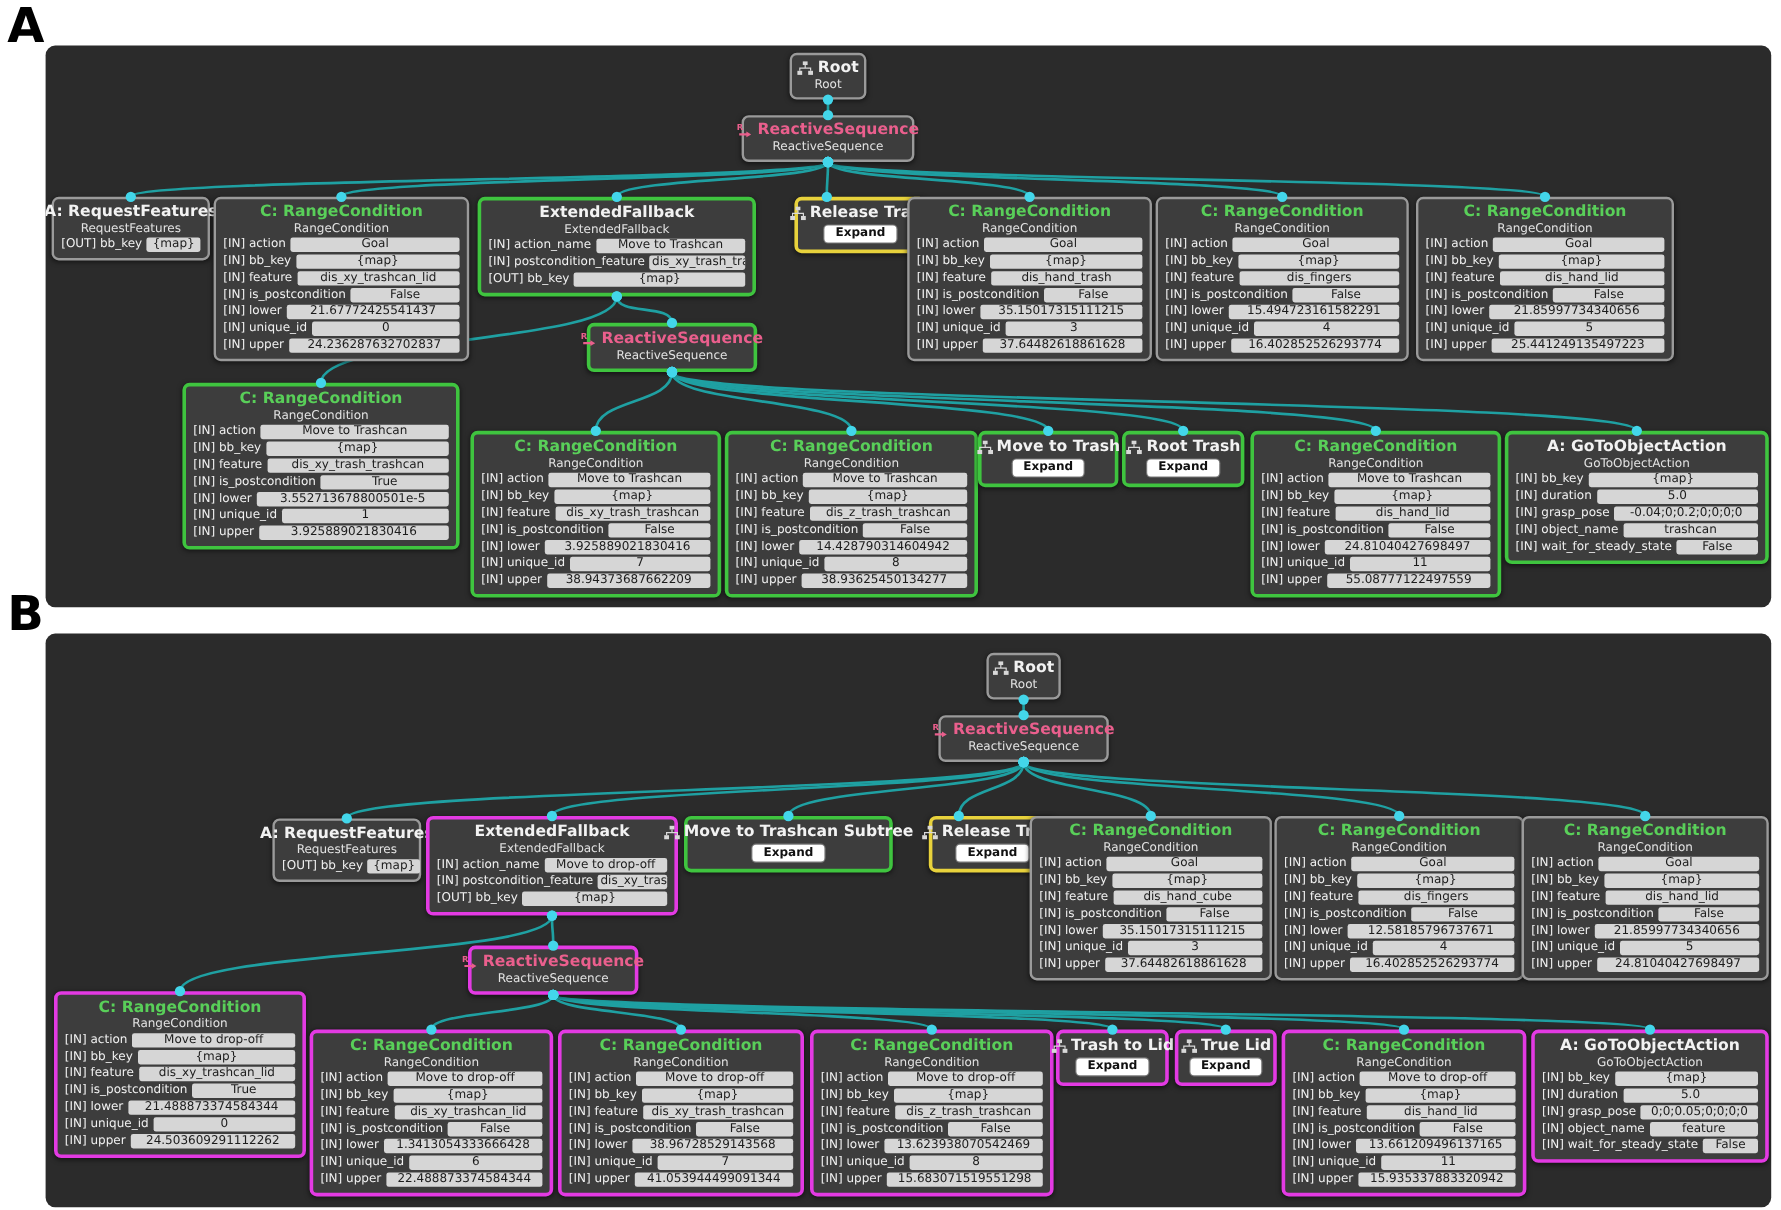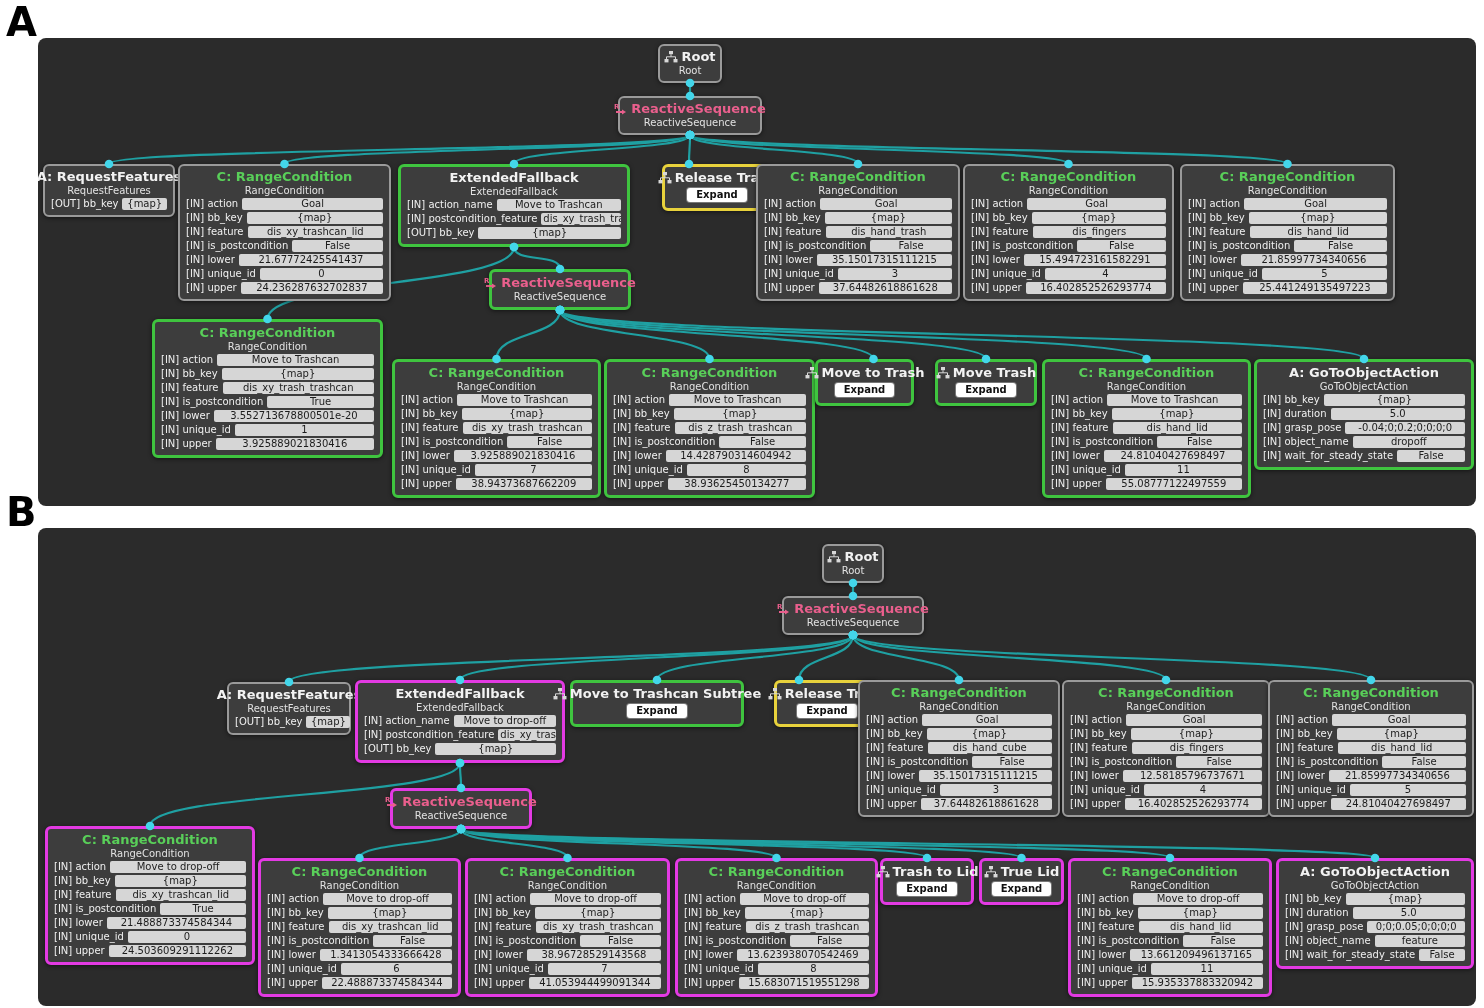--- a/index.html
+++ b/index.html
@@ -278,21 +278,21 @@
         <div class="prow">
           <span class="pkey">[IN] feature</span>
           <span class="pval">dis_xy_trash_trashcan</span>
         </div>
         <div class="prow">
           <span class="pkey">[IN] is_postcondition</span>
           <span class="pval">True</span>
         </div>
         <div class="prow">
           <span class="pkey">[IN] lower</span>
-          <span class="pval">3.552713678800501e-20</span>
+          <span class="pval">3.552713678800501e-5</span>
         </div>
         <div class="prow">
           <span class="pkey">[IN] unique_id</span>
           <span class="pval">1</span>
         </div>
         <div class="prow">
           <span class="pkey">[IN] upper</span>
           <span class="pval">3.925889021830416</span>
         </div>
       </div>
@@ -370,21 +370,21 @@
         </div>
         <div class="prow">
           <span class="pkey">[IN] unique_id</span>
           <span class="pval">8</span>
         </div>
         <div class="prow">
           <span class="pkey">[IN] upper</span>
           <span class="pval">38.93625450134277</span>
         </div>
       </div>
-      <div class="node b-green" style="left: 777px; top: 321px; width: 99px;">
+      <div class="node b-green" style="left: 777px; top: 321px; width: 117px;">
         <div class="titlerow">
           <span class="icon">
             <svg viewBox="0 0 14 12" width="14" height="12">
               <g fill="#d8d8d8">
                 <rect x="5" y="0" width="4" height="3.2"></rect>
                 <rect x="0.5" y="8" width="4" height="3.4"></rect>
                 <rect x="9.5" y="8" width="4" height="3.4"></rect>
               </g>
               <path d="M7 3.2 V5.8 M2.5 8 V5.8 H11.5 V8" stroke="#d8d8d8" stroke-width="1" fill="none"></path>
             </svg>
@@ -398,21 +398,21 @@
           <span class="icon">
             <svg viewBox="0 0 14 12" width="14" height="12">
               <g fill="#d8d8d8">
                 <rect x="5" y="0" width="4" height="3.2"></rect>
                 <rect x="0.5" y="8" width="4" height="3.4"></rect>
                 <rect x="9.5" y="8" width="4" height="3.4"></rect>
               </g>
               <path d="M7 3.2 V5.8 M2.5 8 V5.8 H11.5 V8" stroke="#d8d8d8" stroke-width="1" fill="none"></path>
             </svg>
           </span>
-          <span class="title t-white">Move Trash</span>
+          <span class="title t-white">Root Trash</span>
         </div>
         <div class="expand">Expand</div>
       </div>
       <div class="node b-green" style="left: 1004px; top: 321px; width: 209px;">
         <div class="titlerow">
           <span class="title t-green">C: RangeCondition</span>
         </div>
         <div class="subtitle">RangeCondition</div>
         <div class="prow">
           <span class="pkey">[IN] action</span>
@@ -455,21 +455,21 @@
         <div class="prow">
           <span class="pkey">[IN] duration</span>
           <span class="pval">5.0</span>
         </div>
         <div class="prow">
           <span class="pkey">[IN] grasp_pose</span>
           <span class="pval">-0.04;0;0.2;0;0;0;0</span>
         </div>
         <div class="prow">
           <span class="pkey">[IN] object_name</span>
-          <span class="pval">dropoff</span>
+          <span class="pval">trashcan</span>
         </div>
         <div class="prow">
           <span class="pkey">[IN] wait_for_steady_state</span>
           <span class="pval">False</span>
         </div>
       </div>
       <svg width="1438" height="468" class="layer" style="z-index: 2;">
         <circle cx="652" cy="45" r="4.3" fill="#43d6ea"></circle>
         <circle cx="652" cy="58" r="4.3" fill="#43d6ea"></circle>
         <circle cx="652" cy="97" r="4.3" fill="#43d6ea"></circle>

